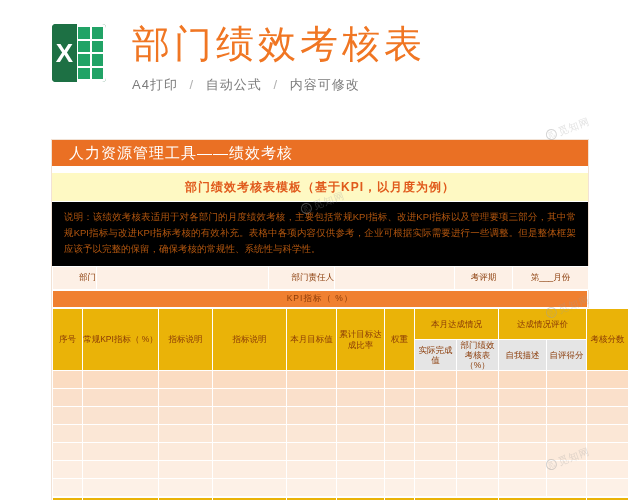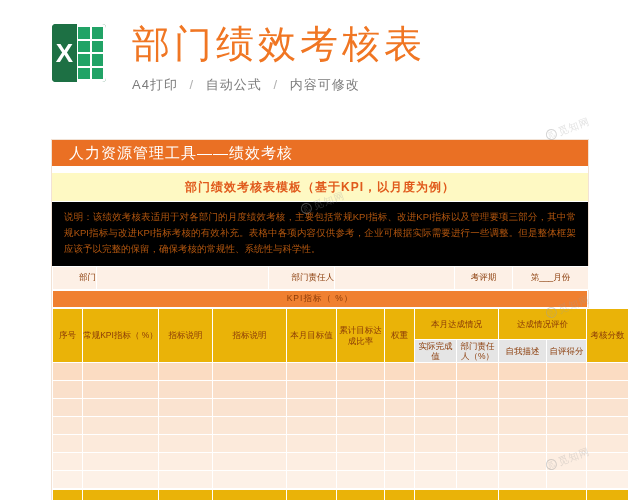--- a/index.html
+++ b/index.html
@@ -308,21 +308,21 @@
       <td rowspan="2" class="tall">指标说明</td>
       <td rowspan="2" class="tall">本月目标值</td>
       <td rowspan="2" class="tall">累计目标达成比率</td>
       <td rowspan="2" class="tall">权重</td>
       <td colspan="2">本月达成情况</td>
       <td colspan="2">达成情况评价</td>
       <td rowspan="2" class="tall">考核分数</td>
     </tr>
     <tr class="sub-hdr">
       <td>实际完成值</td>
-      <td>部门责任人（%）</td>
+      <td>部门绩效考核表（%）</td>
       <td>自我描述</td>
       <td>自评得分</td>
     </tr>
     <tr class="body-row s0">
           <td></td>
           <td></td>
           <td></td>
           <td></td>
           <td></td>
           <td></td>

